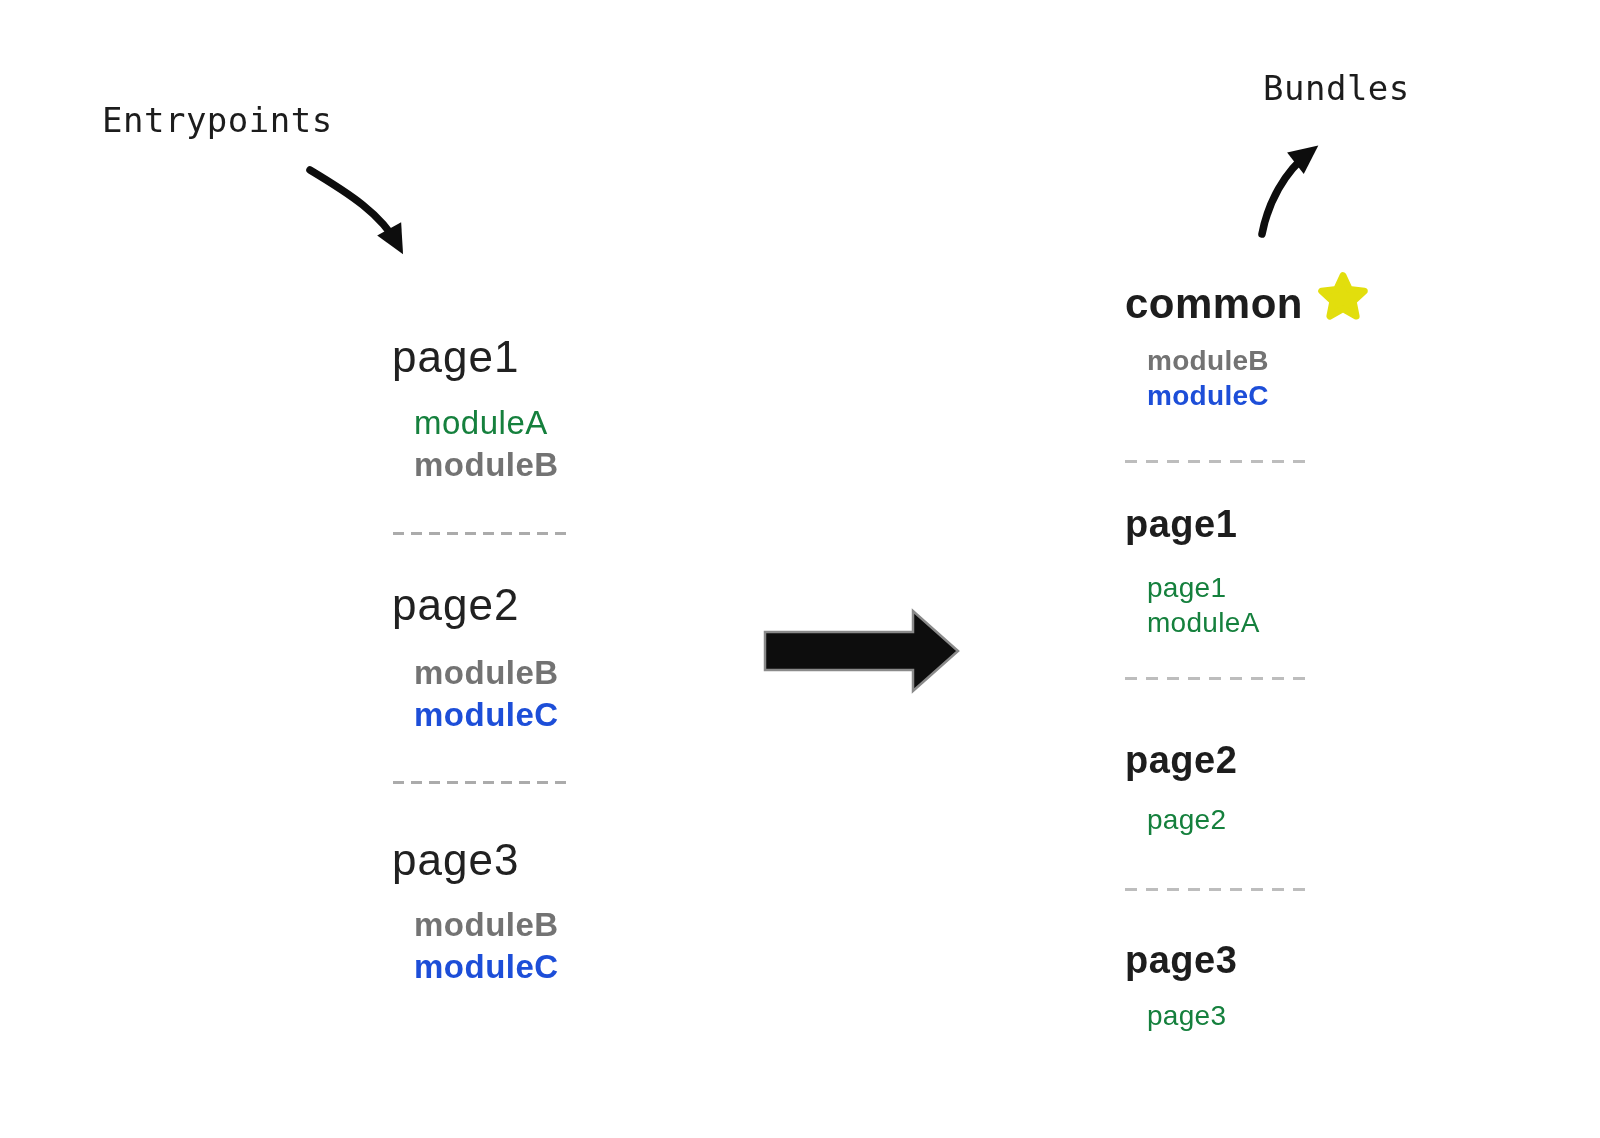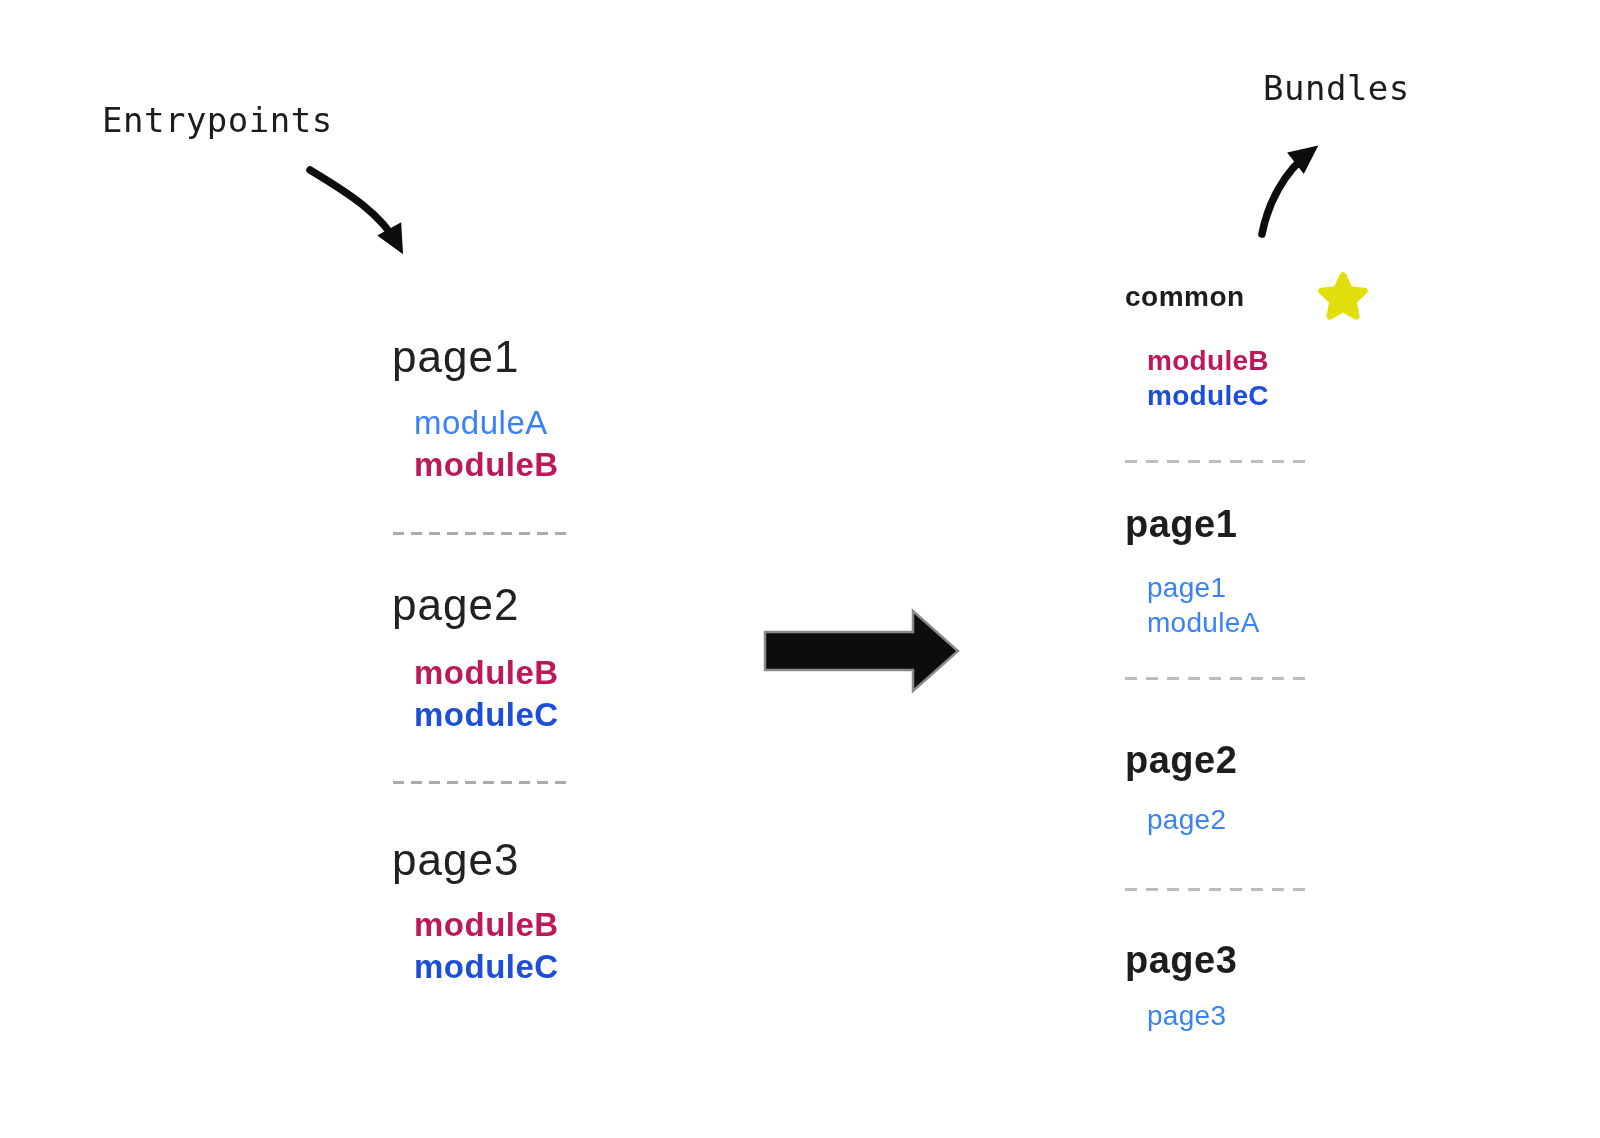--- a/index.html
+++ b/index.html
@@ -34,35 +34,35 @@
   }
 
   
   .bundle-title {
     font-size: 38px;
     font-weight: 700;
     color: #1d1d1d;
     letter-spacing: 0.5px;
   }
   .bundle-title-lg {
-    font-size: 28px;
+    font-size: 42px;
     font-weight: 700;
     color: #1d1d1d;
     letter-spacing: 0.5px;
   }
   .bundle-module {
     font-size: 28px;
     letter-spacing: 0.3px;
   }
 
   .w-regular { font-weight: 400; color: #2d2d2d; }
   .w-bold    { font-weight: 700; }
-  .c-green   { color: #be185d; }
+  .c-green   { color: #737373; }
   .c-red     { color: #1d4ed8; }
-  .c-dark    { color: #3b82f6; }
+  .c-dark    { color: #15803d; }
 
   
   .dash {
     position: absolute;
     height: 2.5px;
   }
   .dash-left {
     background: repeating-linear-gradient(90deg, #ababab 0 11px, transparent 11px 18px);
   }
   .dash-right {

